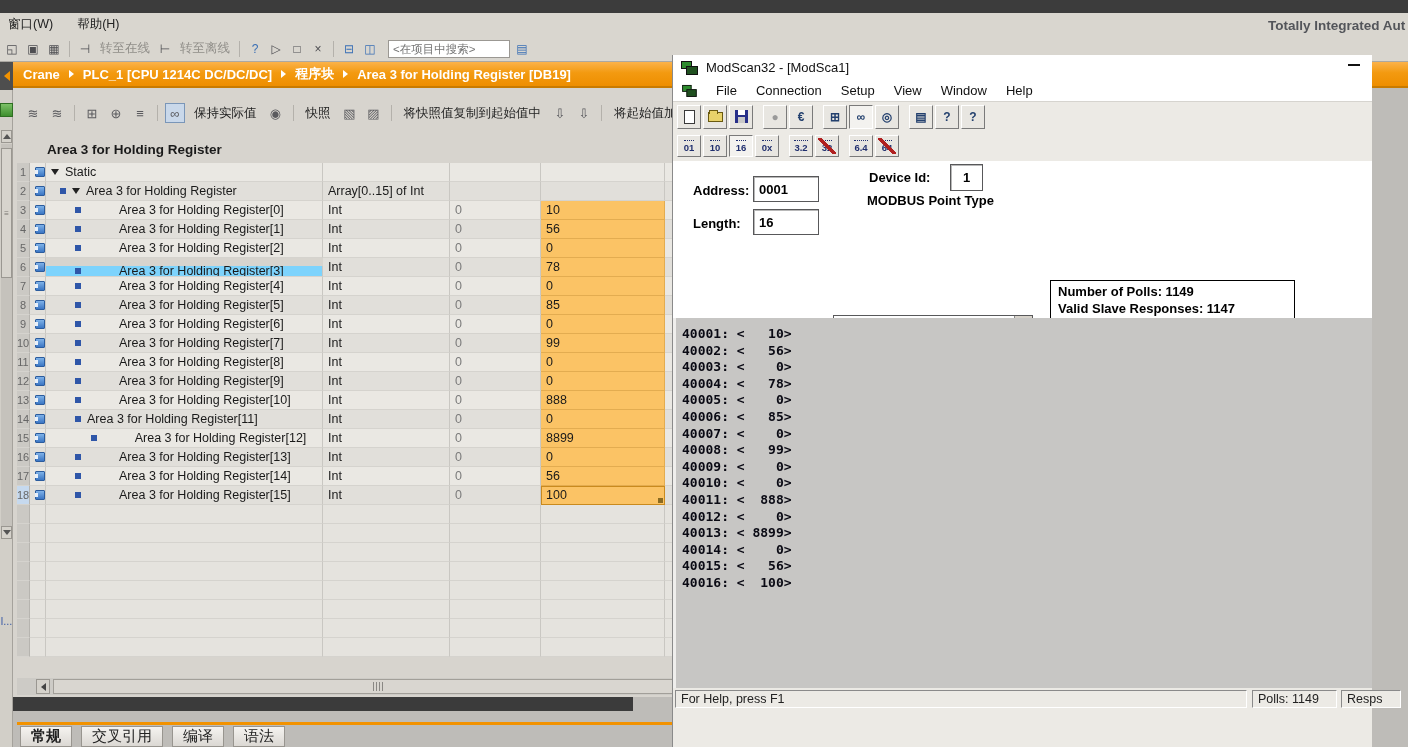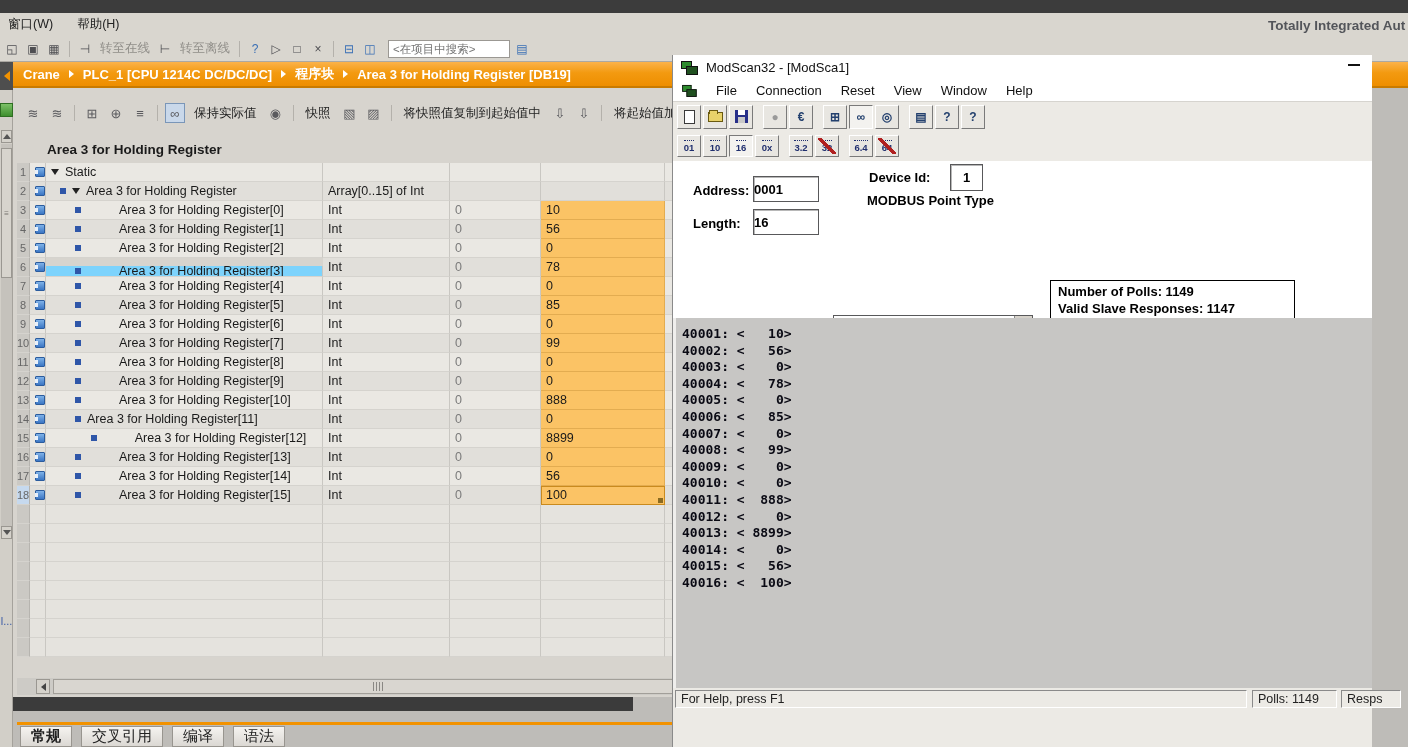--- a/index.html
+++ b/index.html
@@ -164,21 +164,21 @@
   .i-folder { width:15px; height:10px; background:#E8D26A; border:1px solid #6a5a10; position:relative; }
   .i-folder::before { content:""; position:absolute; left:0; top:-3px; width:7px; height:3px; background:#E8D26A; border:1px solid #6a5a10; border-bottom:none; }
   .i-floppy { width:13px; height:13px; background:#28308A; position:relative; }
   .i-floppy::before { content:""; position:absolute; left:3px; top:0; width:7px; height:5px; background:#fff; }
   .i-floppy::after { content:""; position:absolute; left:3px; top:7px; width:7px; height:6px; background:#C8C8C8; }
 
   .ms-form { position:absolute; left:0; top:106px; width:100%; height:157px; background:#fff; }
   .ms-label { position:absolute; font-size:13px; font-weight:bold; color:#000; white-space:nowrap; }
   .ms-input { position:absolute; background:#fff; border:1px solid #58585a;
               box-shadow:inset 1px 1px 0 #b8b8b8; font-size:13px; font-weight:bold; color:#000;
-              display:flex; align-items:center; }
+              display:flex; align-items:center; padding-left:5px; }
   .ms-select { position:absolute; left:160px; top:154px; width:200px; height:27px; background:#fff;
                border:1px solid #58585a; display:flex; align-items:center; font-size:13px; font-weight:bold; }
   .ms-select .txt { padding-left:7px; flex:1; }
   .ms-select .dd { width:18px; height:100%; background:#D6D2CA;
                border-left:1px solid #8a8a8a; display:flex; align-items:center; justify-content:center; }
   .ms-stats { position:absolute; left:377px; top:119px; width:245px; height:41px; background:#fff;
               border:1px solid #000; font-size:13px; font-weight:bold; color:#000;
               padding:2px 7px; line-height:17px; white-space:nowrap; overflow:hidden; }
   .ms-reset { position:absolute; left:484px; top:163px; width:79px; height:26px;
               background:#D9D5CD; border:1px solid #555;
@@ -666,21 +666,21 @@
   <div class="abs ms-win">
     <div class="ms-title">
       <div class="ms-appicon"></div>
       <span>ModScan32 - [ModSca1]</span>
       <div class="ms-min"></div>
     </div>
     <div class="ms-menubar" id="ms-menus">
       <div class="ms-appicon" style="transform:scale(.85);"></div>
     <span>File</span>
         <span>Connection</span>
-        <span>Reset</span>
+        <span>Setup</span>
         <span>View</span>
         <span>Window</span>
         <span>Help</span>
       </div>
     <div class="ms-toolbar1" id="ms-toolbar1">
         <div class="msbtn">
           <span class="i-page"></span>
         </div>
         <div class="msbtn">
           <span class="i-folder"></span>

